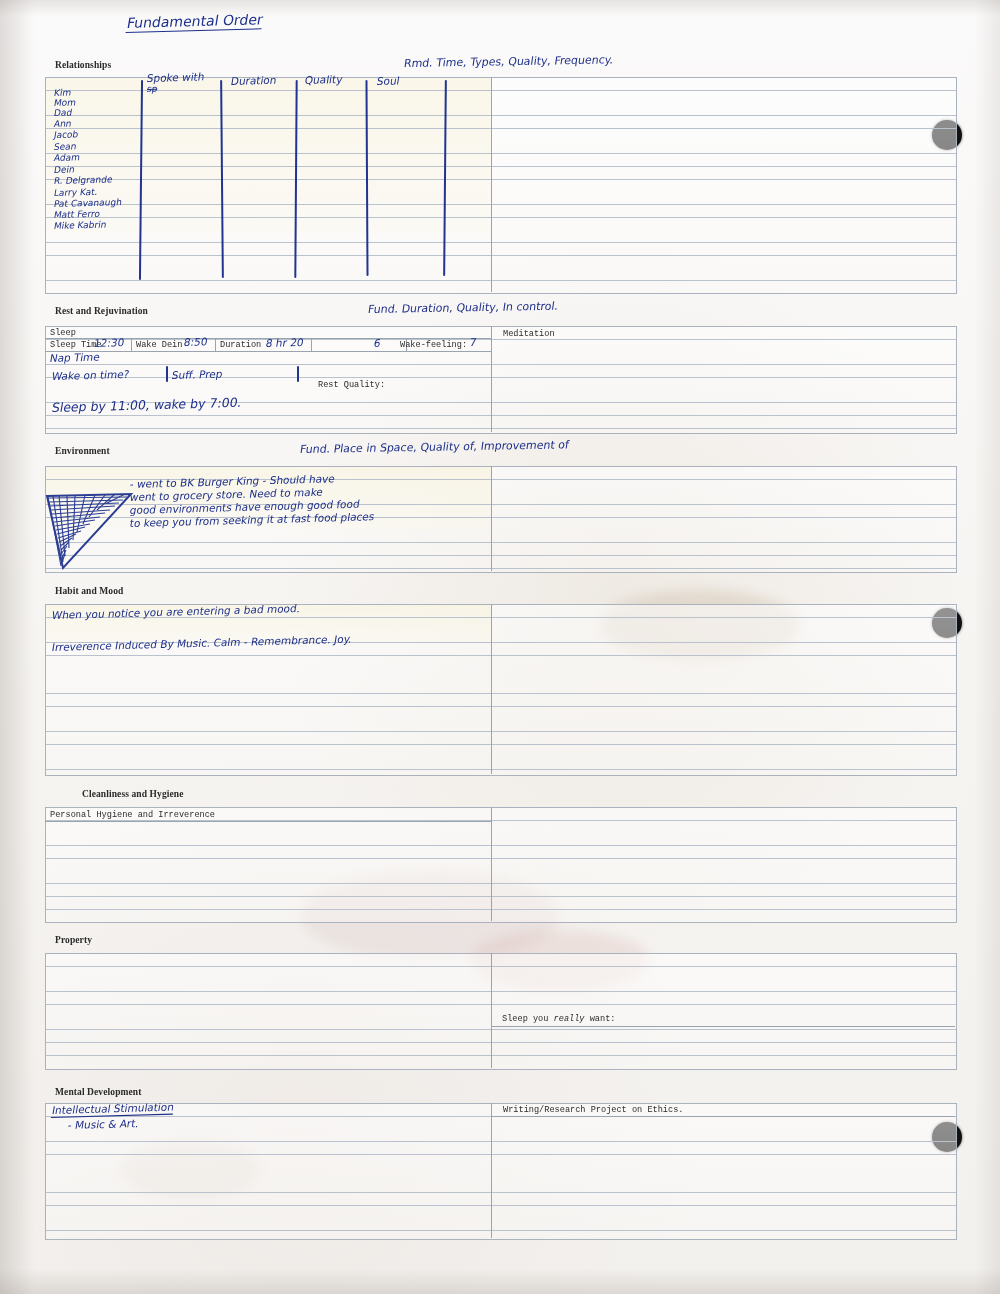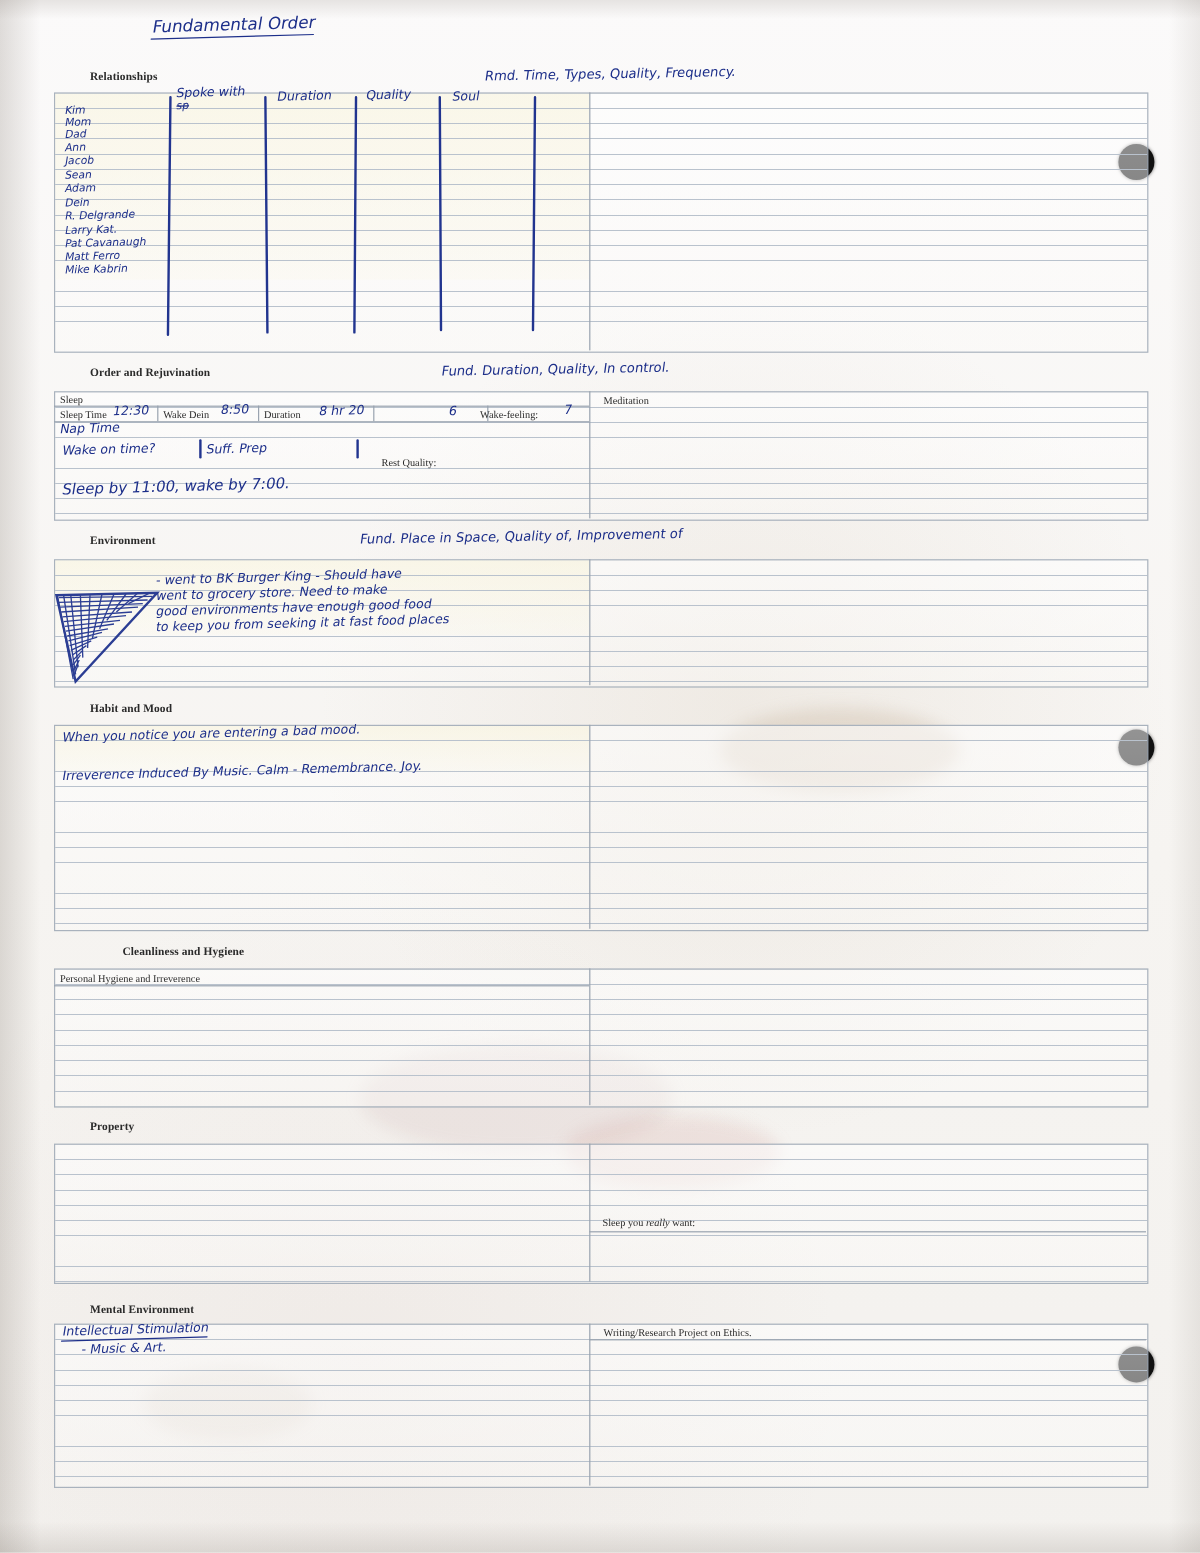--- a/index.html
+++ b/index.html
@@ -21,21 +21,21 @@
   .edge-t{position:absolute;left:0;top:0;width:100%;height:16px;background:linear-gradient(180deg,rgba(120,110,100,.16),rgba(120,110,100,0));}
   .edge-b{position:absolute;left:0;bottom:0;width:100%;height:26px;background:linear-gradient(0deg,rgba(120,110,100,.18),rgba(120,110,100,0));}
   .edge-r{position:absolute;right:0;top:0;width:26px;height:100%;background:linear-gradient(270deg,rgba(120,110,100,.12),rgba(120,110,100,0));}
 
   
   .hole{position:absolute;right:38px;width:30px;height:30px;border-radius:50%;background:#111;box-shadow:0 0 3px rgba(0,0,0,.6);}
 
   
   .sec-label{
     position:absolute;font-family:"Liberation Serif",serif;font-weight:bold;
-    font-size:9.5px;color:#2a2a2a;letter-spacing:.1px;white-space:nowrap;margin-left:20px;
+    font-size:9.5px;color:#2a2a2a;letter-spacing:.1px;white-space:nowrap;
   }
   
   .block{
     position:absolute;
     border:1px solid #a9b2bd;
     background:
       repeating-linear-gradient(
         to bottom,
         rgba(255,255,255,0) 0px,
         rgba(255,255,255,0) 12px,
@@ -49,21 +49,21 @@
       repeating-linear-gradient(
         to bottom,
         rgba(255,255,255,0) 0px,
         rgba(255,255,255,0) 12px,
         #b9c2cd 12px,
         #b9c2cd 12.7px
       ),
       linear-gradient(180deg,rgba(246,240,210,.45),rgba(250,247,230,.25));
   }
   .cellhdr{
-    position:absolute;font-size:8.6px;font-family:Liberation Serif, serif;color:#2b2b2b;
+    position:absolute;font-size:8.6px;font-family:Liberation Mono, monospace;color:#2b2b2b;
     white-space:nowrap;
   }
   .cellhdr .it{font-style:italic;}
   .hline{position:absolute;height:1px;background:#9aa4b0;}
   .vline{position:absolute;width:1px;background:#9aa4b0;}
 
   
   .hw{
     position:absolute;color:#1d2f8a;
     font-family:"DejaVu Sans",sans-serif;
@@ -135,21 +135,21 @@
     <div class="hw xs slant" style="left:54px;top:142px;">Sean</div>
     <div class="hw xs slant" style="left:54px;top:153px;">Adam</div>
     <div class="hw xs slant" style="left:54px;top:165px;">Dein</div>
     <div class="hw xs slant" style="left:54px;top:176px;">R. Delgrande</div>
     <div class="hw xs slant" style="left:54px;top:188px;">Larry Kat.</div>
     <div class="hw xs slant" style="left:54px;top:199px;">Pat Cavanaugh</div>
     <div class="hw xs slant" style="left:54px;top:210px;">Matt Ferro</div>
     <div class="hw xs slant" style="left:54px;top:221px;">Mike Kabrin</div>
   </div>
 
-  <div class="sec-label" style="left:55px;top:306px;">Order and Rejuvination</div>
+  <div class="sec-label" style="left:55px;top:306px;">Rest and Rejuvination</div>
   <div class="hw sm slant3" style="left:368px;top:303px;font-size:11px;">Fund. Duration, Quality, In control.</div>
 
   <div class="block" style="left:45px;top:326px;width:910px;height:106px;"></div>
   <div class="vline" style="left:491px;top:326px;height:106px;"></div>
 
   <div class="hline" style="left:45px;top:338px;width:446px;"></div>
   <div class="hline" style="left:45px;top:351px;width:446px;"></div>
   <div class="vline" style="left:131px;top:338px;height:13px;"></div>
   <div class="vline" style="left:215px;top:338px;height:13px;"></div>
   <div class="vline" style="left:311px;top:338px;height:13px;"></div>
@@ -240,21 +240,21 @@
 
   <div class="sec-label" style="left:55px;top:935px;">Property</div>
 
   <div class="block" style="left:45px;top:953px;width:910px;height:115px;"></div>
   <div class="vline" style="left:491px;top:953px;height:115px;"></div>
   <div class="hline" style="left:491px;top:1026px;width:464px;"></div>
   <div class="cellhdr" style="left:502px;top:1014px;">
     <span>Sleep you </span><span class="it">really</span><span> want:</span>
   </div>
 
-  <div class="sec-label" style="left:55px;top:1087px;">Mental Environment</div>
+  <div class="sec-label" style="left:55px;top:1087px;">Mental Development</div>
 
   <div class="block" style="left:45px;top:1103px;width:910px;height:135px;"></div>
   <div class="vline" style="left:491px;top:1103px;height:135px;"></div>
   <div class="hline" style="left:491px;top:1116px;width:464px;"></div>
   <div class="cellhdr" style="left:503px;top:1105px;">Writing/Research Project on Ethics.</div>
 
   <div class="hw sm slant underline" style="left:52px;top:1104px;">Intellectual Stimulation</div>
   <div class="hw sm slant" style="left:68px;top:1119px;">- Music &amp; Art.</div>
 
 </div>

